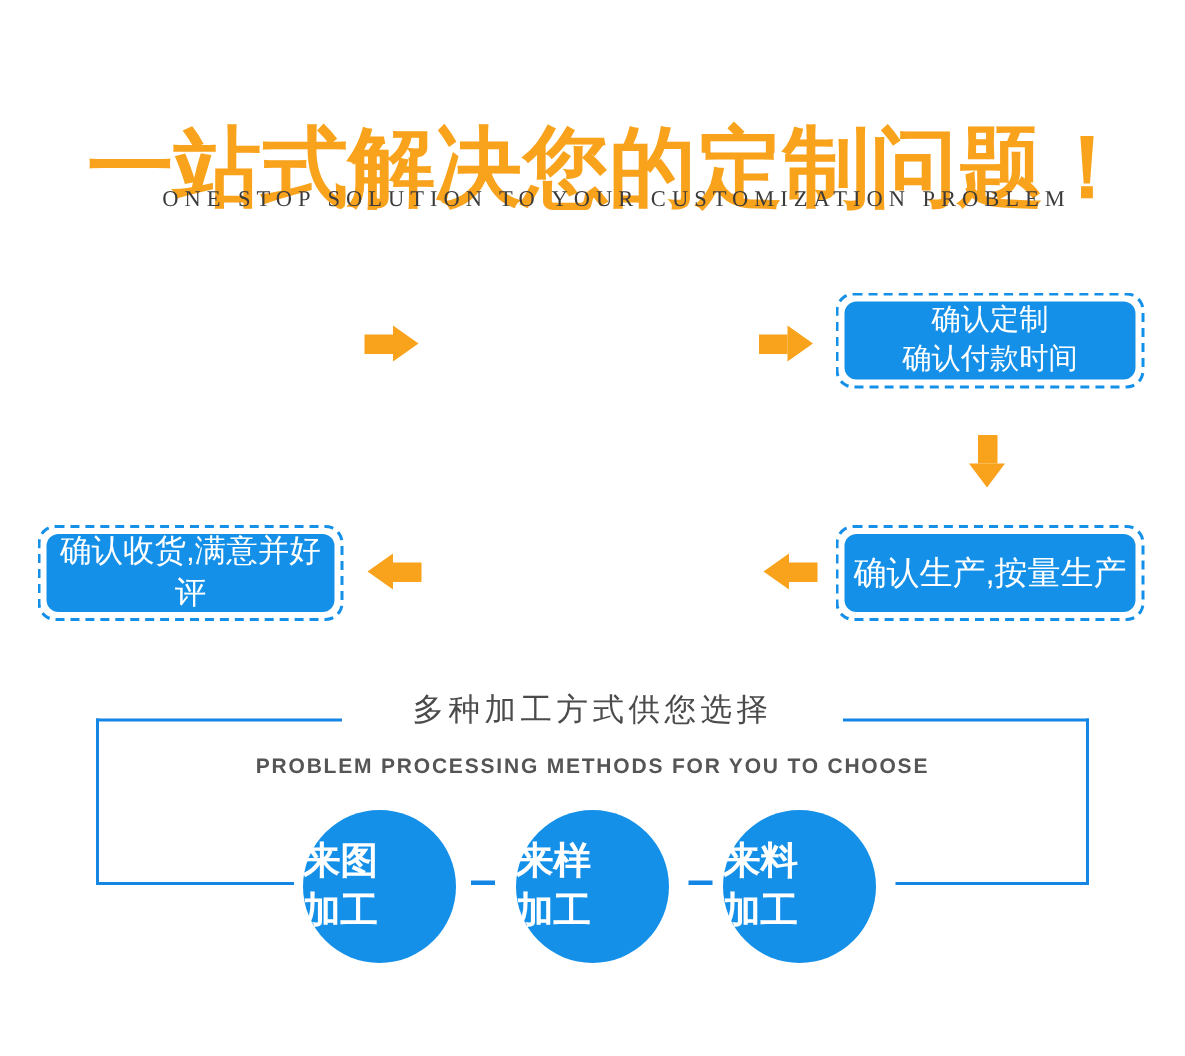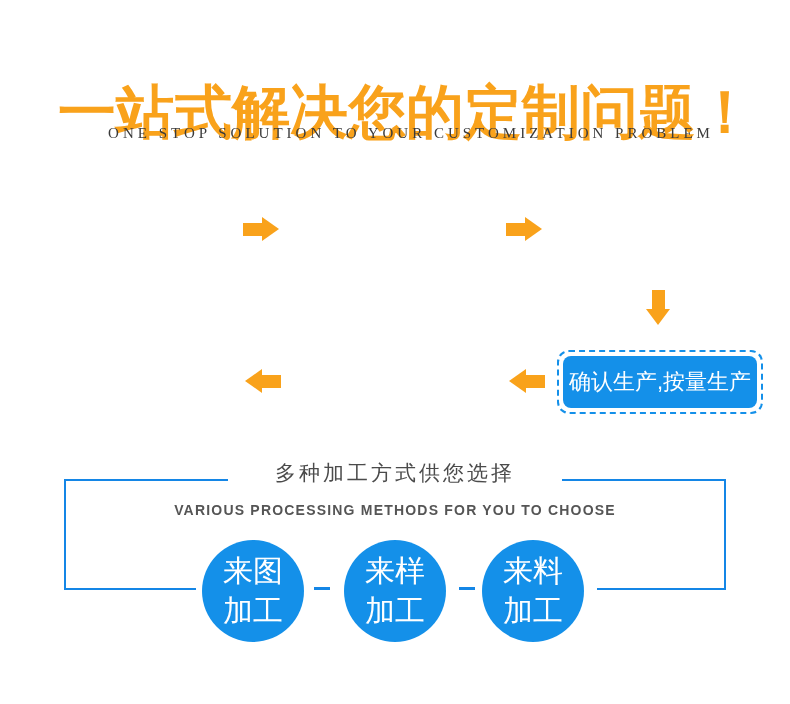--- a/index.html
+++ b/index.html
@@ -79,50 +79,57 @@
     font-weight:700;
     letter-spacing:1.2px;
     color:#555;
   }
   .method-circle{
     position:absolute;top:540px;
     width:102px;height:102px;
     border-radius:50%;
     background:var(--primary-blue,#1490e9);
     color:#fff;
-    display:flex;align-items:center;justify-content:center;
+    display:flex;align-items:center;justify-content:flex-start;
     text-align:center;
-    font-size:30px;
-    font-weight:400;
+    font-size:25px;
+    font-weight:700;
     line-height:1.32;
     white-space:pre-line;
   }
 </style>
 </head>
 <body>
 
 <div class="page">
 
   <h1 class="main-title">一站式解决您的定制问题！</h1>
   <div class="main-subtitle">ONE STOP SOLUTION TO YOUR CUSTOMIZATION PROBLEM</div>
 
   <div class="arr-r" style="left:243px;top:217px;">
     <span class="tail"></span>
       <span class="head"></span>
   </div>
   <div class="arr-r" style="left:506px;top:217px;">
     <span class="tail"></span>
       <span class="head"></span>
   </div>
+  <div class="step-outer" style="left:557px;top:195px;width:206px;height:64px;">
+    <div class="step-inner two-line">确认定制
+确认付款时间</div>
+  </div>
 
   <div class="arr-d" style="left:646px;top:290px;">
     <span class="tail"></span>
       <span class="head"></span>
   </div>
 
+  <div class="step-outer" style="left:25px;top:350px;width:204px;height:64px;">
+    <div class="step-inner" style="font-size:21px;">确认收货,满意并好评</div>
+  </div>
   <div class="arr-l" style="left:245px;top:369px;">
     <span class="head"></span>
       <span class="tail"></span>
   </div>
   <div class="arr-l" style="left:509px;top:369px;">
     <span class="head"></span>
       <span class="tail"></span>
   </div>
   <div class="step-outer" style="left:557px;top:350px;width:206px;height:64px;">
     <div class="step-inner">确认生产,按量生产</div>
@@ -131,21 +138,21 @@
   <div class="frame-seg" style="left:64px;top:479px;width:164px;height:2px;"></div>
   <div class="frame-seg" style="left:562px;top:479px;width:164px;height:2px;"></div>
   <div class="frame-seg" style="left:64px;top:479px;width:2px;height:111px;"></div>
   <div class="frame-seg" style="left:724px;top:479px;width:2px;height:111px;"></div>
   <div class="frame-seg" style="left:64px;top:588px;width:132px;height:2px;"></div>
   <div class="frame-seg" style="left:597px;top:588px;width:129px;height:2px;"></div>
   <div class="frame-seg" style="left:314px;top:587px;width:16px;height:3px;"></div>
   <div class="frame-seg" style="left:459px;top:587px;width:16px;height:3px;"></div>
 
   <div class="proc-title">多种加工方式供您选择</div>
-  <div class="proc-subtitle">VARIOUS PROCESSING METHODS FOR YOU TO CHOOSE</div>
+  <div class="proc-subtitle">PROBLEM PROCESSING METHODS FOR YOU TO CHOOSE</div>
 
   <div class="method-circle" style="left:202px;">
     <span>来图
 加工</span>
   </div>
   <div class="method-circle" style="left:344px;">
     <span>来样
 加工</span>
   </div>
   <div class="method-circle" style="left:482px;">

